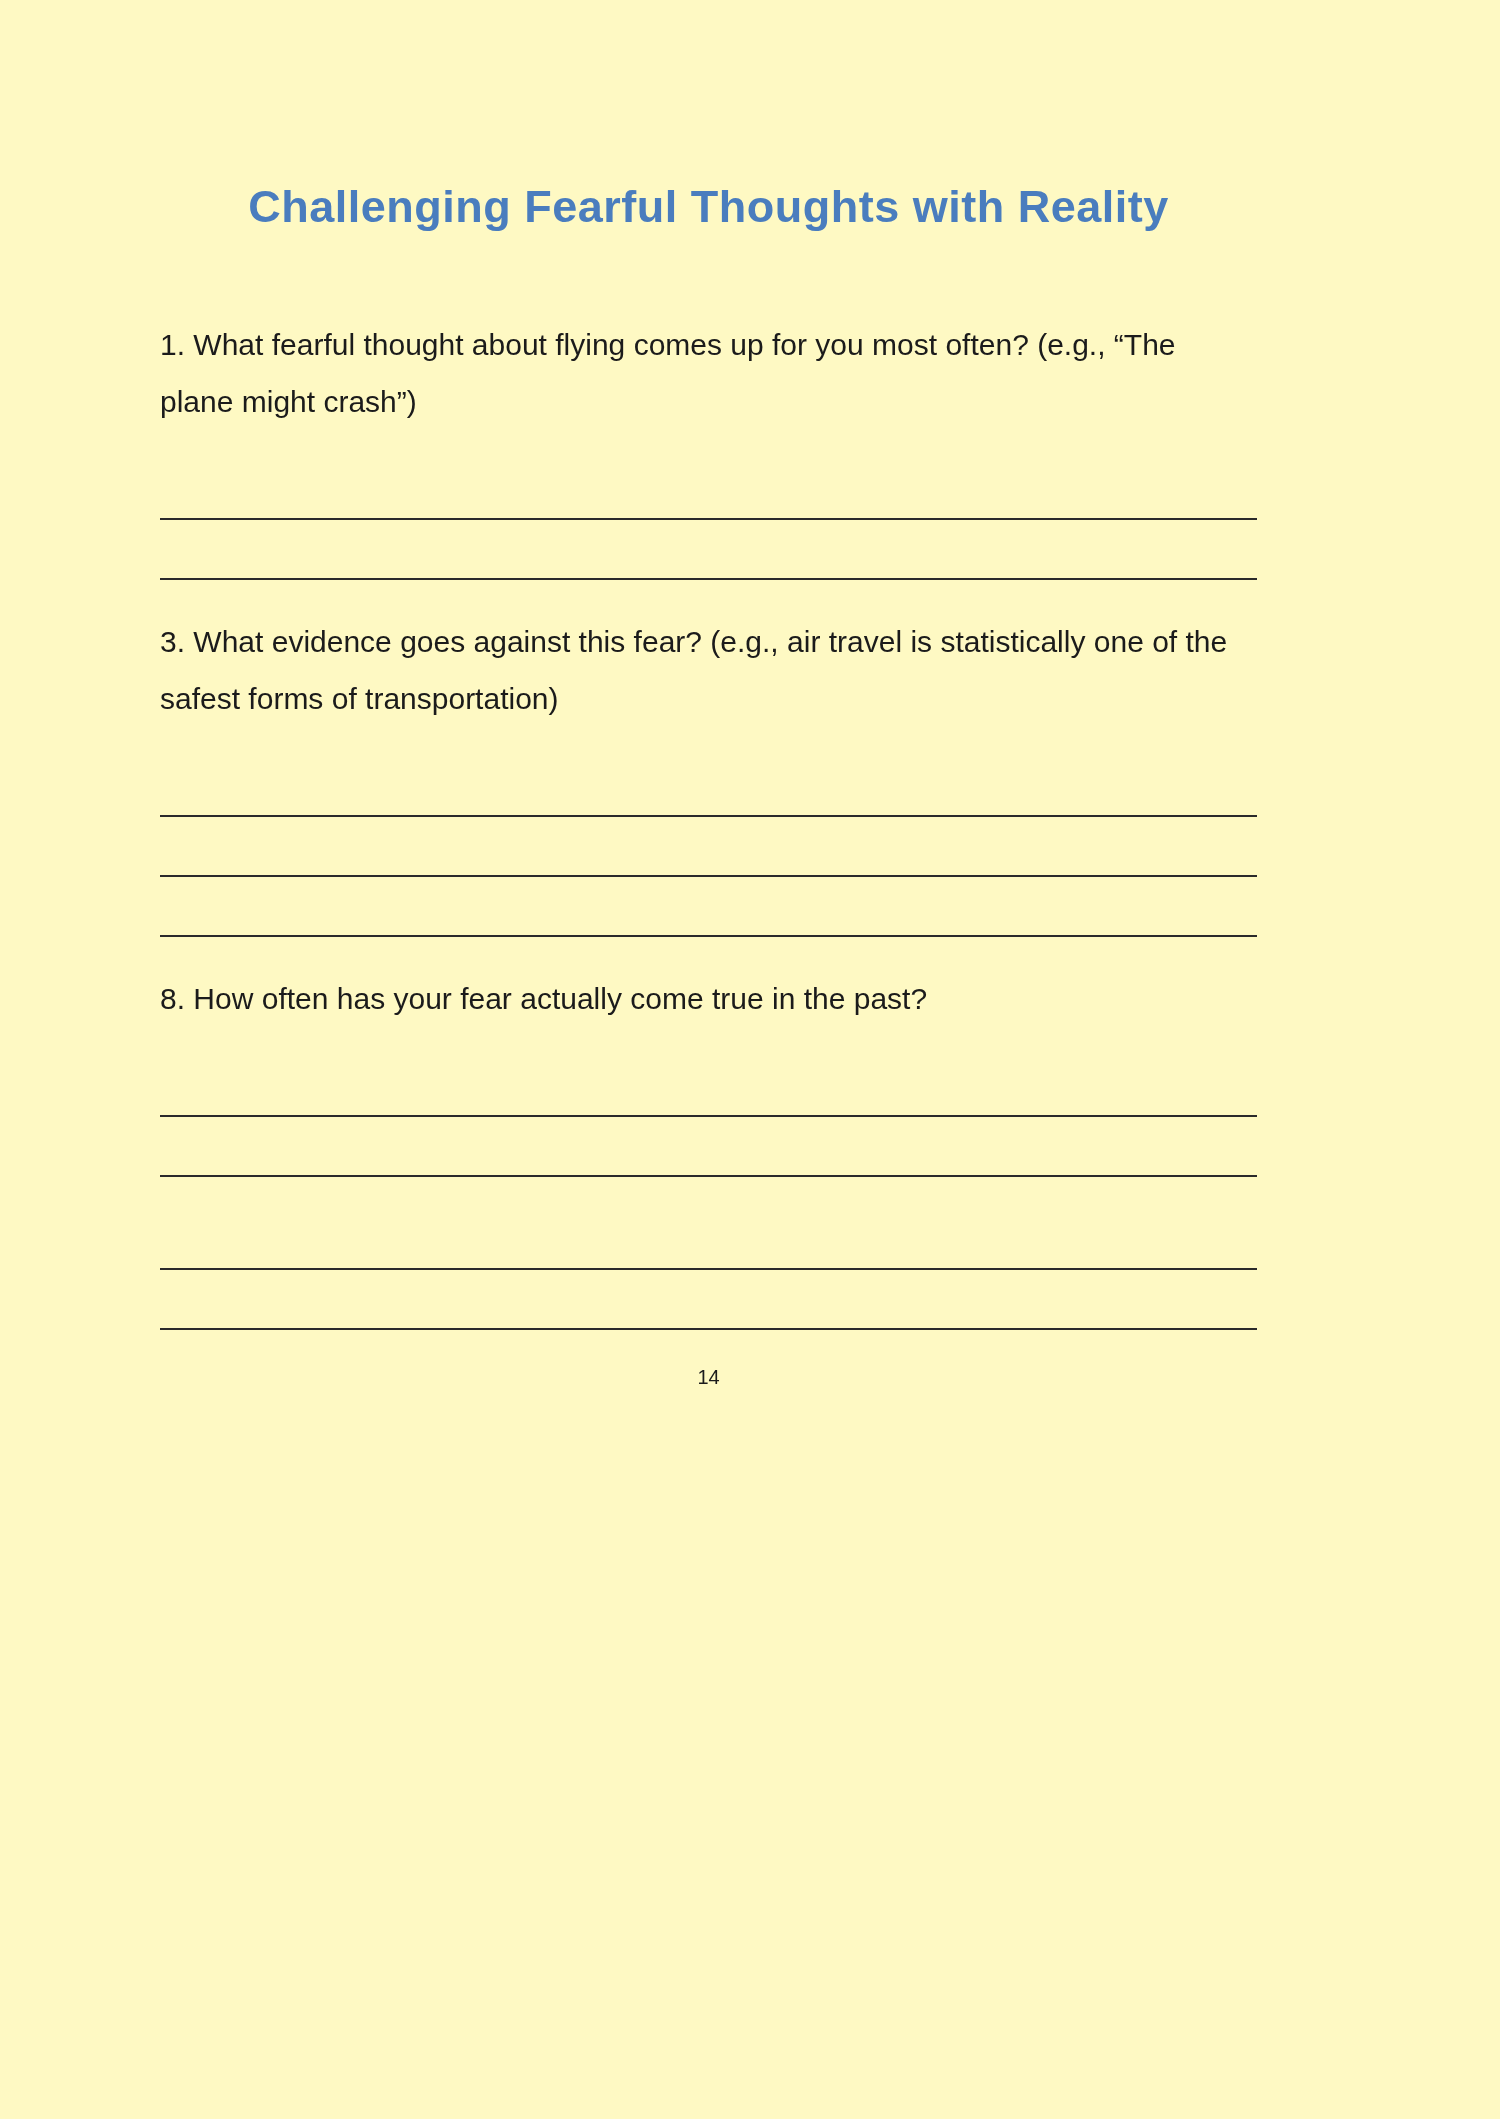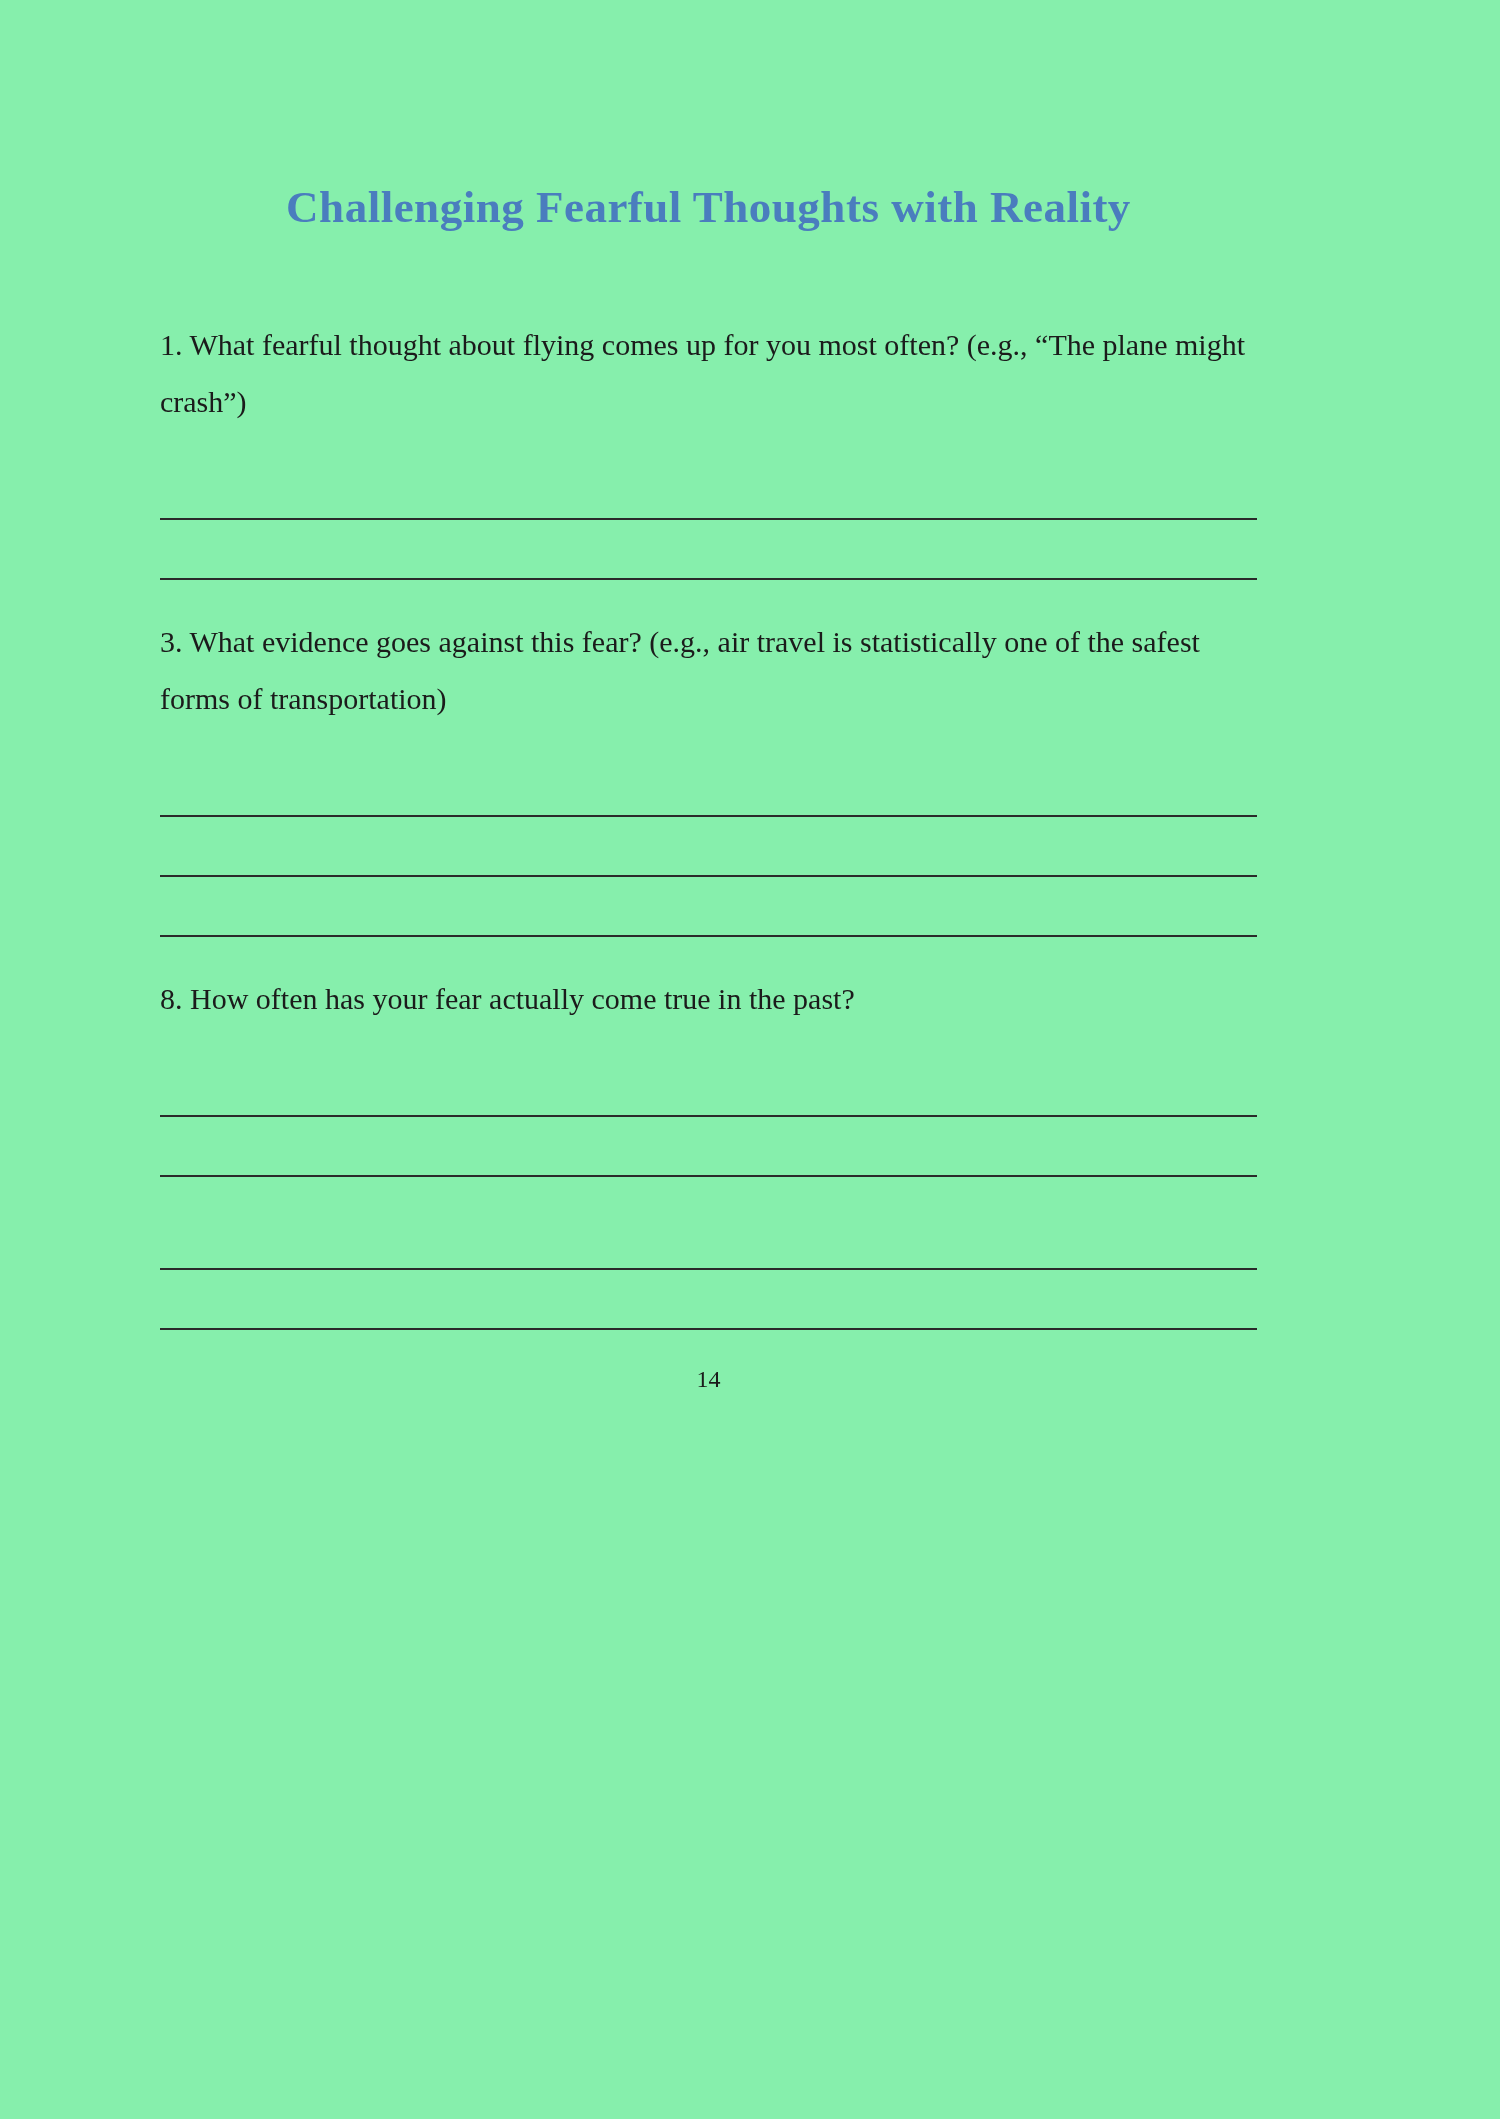--- a/index.html
+++ b/index.html
@@ -6,22 +6,22 @@
     margin: 0;
     padding: 0;
     background: #ffffff;
   }
   .page {
     position: relative;
     width: 1500px;
     height: 2119px;
     box-sizing: border-box;
     padding: 180px 243px 0 160px;
-    background: #86efac;
-    font-family: Liberation Serif, serif;
+    background: #fef9c3;
+    font-family: Liberation Sans, sans-serif;
     color: #1b1b1b;
     overflow: hidden;
   }
   .title {
     font-size: 45px;
     line-height: 54px;
     font-weight: bold;
     text-align: center;
     margin: 0 0 82px 0;
     color: #4a7dbe;
@@ -37,21 +37,21 @@
   }
   .answer-lines {
     margin: 0;
   }
   .answer-line {
     height: 58px;
     border-bottom: 2px solid #2a2a2a;
   }
   .page-number {
     text-align: center;
-    font-size: 24px;
+    font-size: 20px;
     margin-top: 36px;
   }
 </style>
 </head>
 <body>
 
 <div class="page">
   <h1 class="title" style="color: rgb(74, 125, 190);">Challenging Fearful Thoughts with Reality</h1>
 
   <div>

